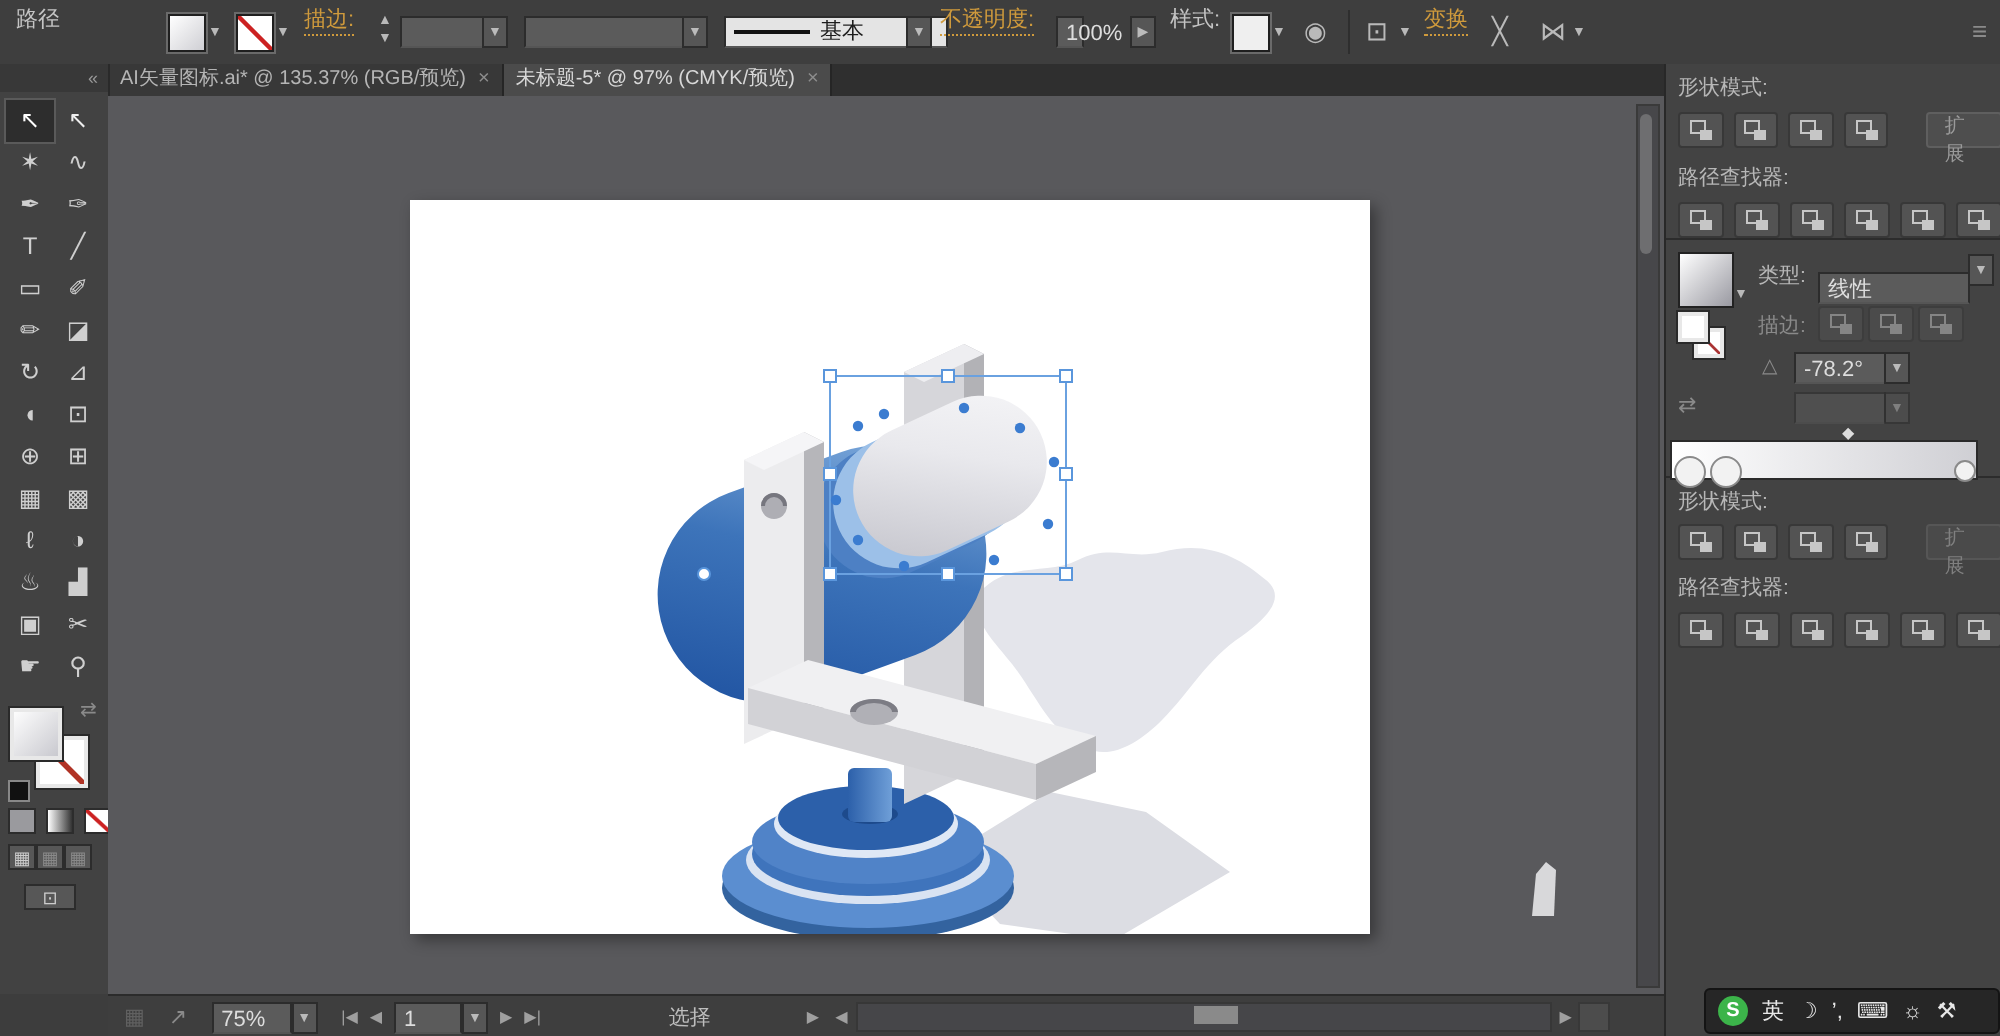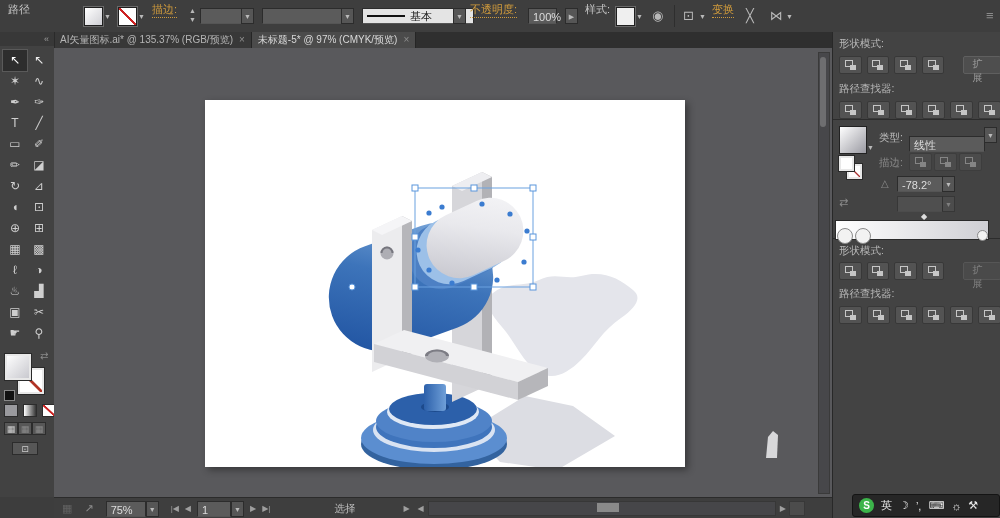--- a/index.html
+++ b/index.html
@@ -79,21 +79,21 @@
     <div class="abs fld" style="left:200px;top:8px;width:42px"></div>
     <div class="abs ddbtn" style="left:241px;top:8px">▼</div>
     <div class="abs fld" style="left:262px;top:8px;width:80px"></div>
     <div class="abs ddbtn" style="left:341px;top:8px">▼</div>
     <div class="abs fld" style="left:362px;top:8px;width:112px;background:#e4e4e4;color:#1c1c1c;display:flex;align-items:center;gap:5px">
       <span style="display:inline-block;width:38px;height:2px;background:#111"></span>
       <span>基本</span>
     </div>
     <div class="abs ddbtn" style="left:453px;top:8px">▼</div>
     <span class="abs cb-label goldlink" style="left:470px">不透明度:</span>
-    <div class="abs fld" style="left:528px;top:8px;width:29px">100%</div>
+    <div class="abs fld" style="left:528px;top:8px;width:14px">100%</div>
     <div class="abs ddbtn" style="left:565px;top:8px">▶</div>
     <span class="abs cb-label" style="left:585px">样式:</span>
     <div class="abs swatch" style="left:616px;top:7px;background:#efefef"></div>
     <span class="abs tinyarrow" style="left:636px;top:13px">▼</span>
     <span class="abs cbicon" style="left:652px">◉</span>
     <div class="abs sep" style="left:674px"></div>
     <span class="abs cbicon" style="left:683px">⊡</span>
     <span class="abs tinyarrow" style="left:699px;top:13px">▼</span>
     <span class="abs cb-label goldlink" style="left:712px">变换</span>
     <span class="abs cbicon" style="left:746px">╳</span>

